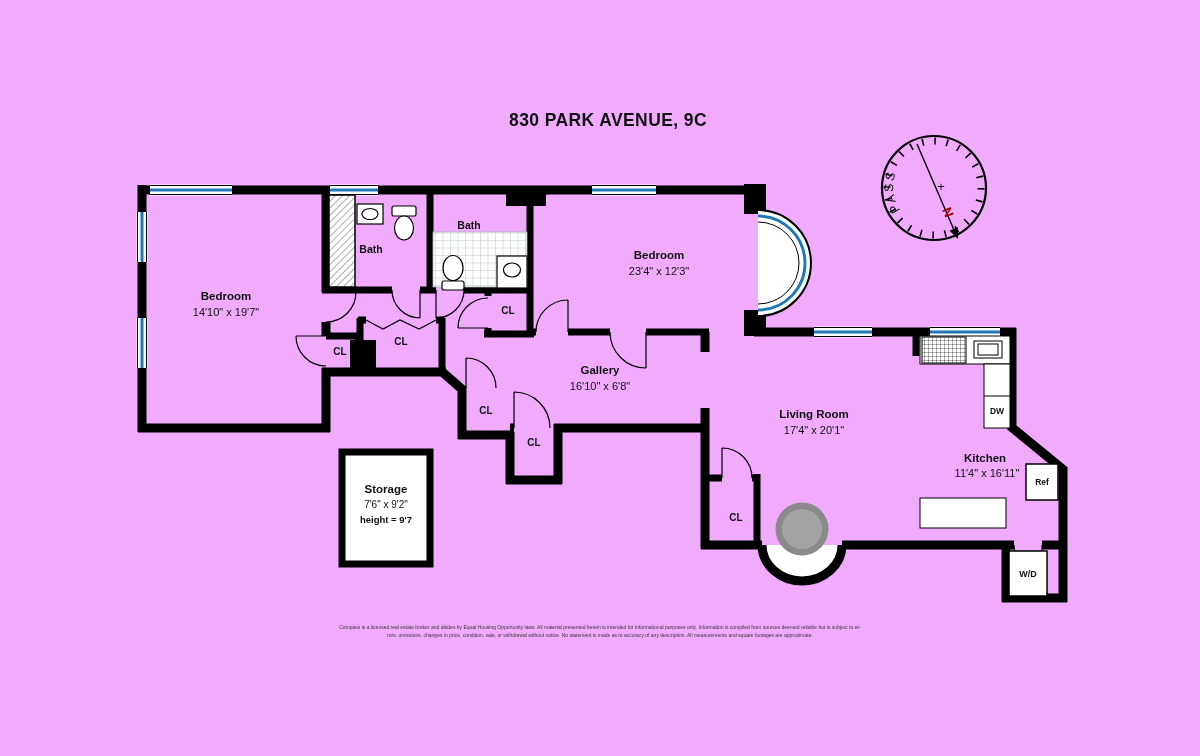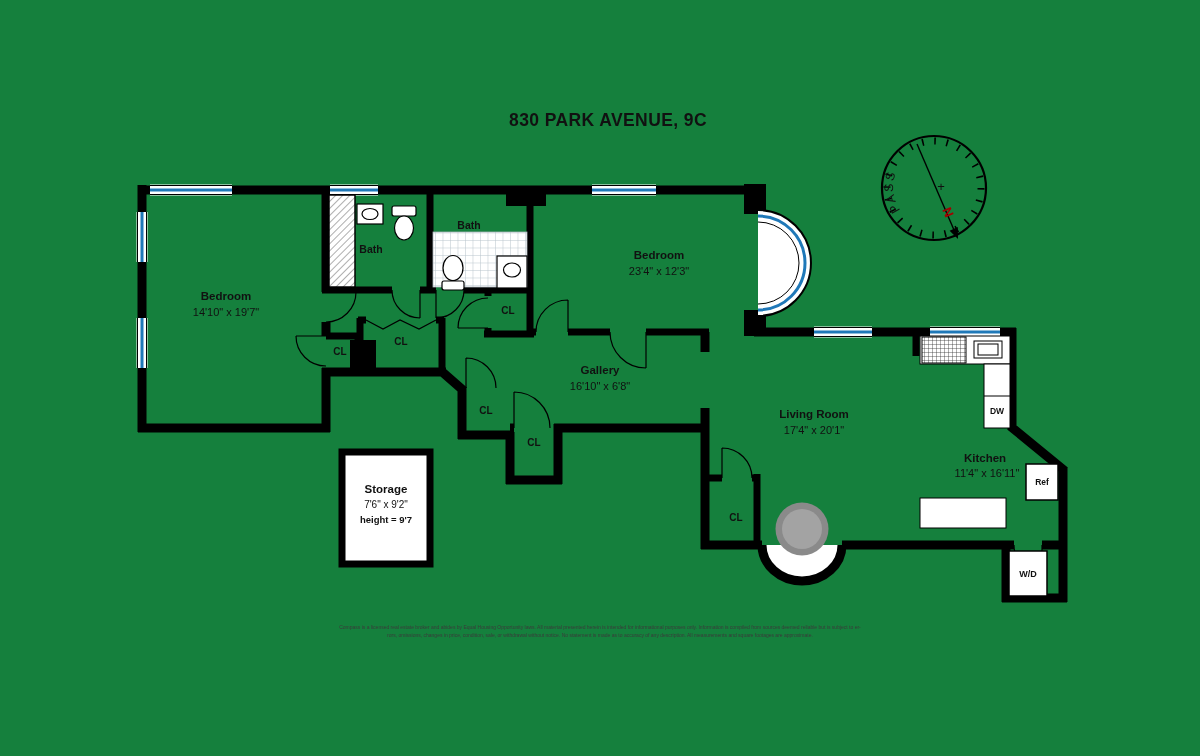--- a/index.html
+++ b/index.html
@@ -1,16 +1,16 @@
 <!DOCTYPE html>
 <html><head>
 <meta charset="utf-8">
 <style>
   html,body{margin:0;padding:0;background:#fff;}
-  .canvas{position:relative;width:1200px;height:756px;background:#15803d;overflow:hidden;}
+  .canvas{position:relative;width:1200px;height:756px;background:#f0abfc;overflow:hidden;}
   svg{position:absolute;left:0;top:0;}
   text{font-family:"Liberation Sans",sans-serif;fill:#111;text-anchor:middle;}
   .title-text{font-size:17.5px;font-weight:700;letter-spacing:.4px;}
   .room-name{font-size:11.5px;font-weight:600;}
   .room-dims{font-size:11px;font-weight:400;}
   .bath-label{font-size:10.5px;font-weight:600;}
   .cl{font-size:10px;font-weight:600;}
   .appliance{font-size:8.5px;font-weight:600;}
   .wd-label{font-size:9px;font-weight:700;}
   .height-label{font-size:9.5px;font-weight:700;}

